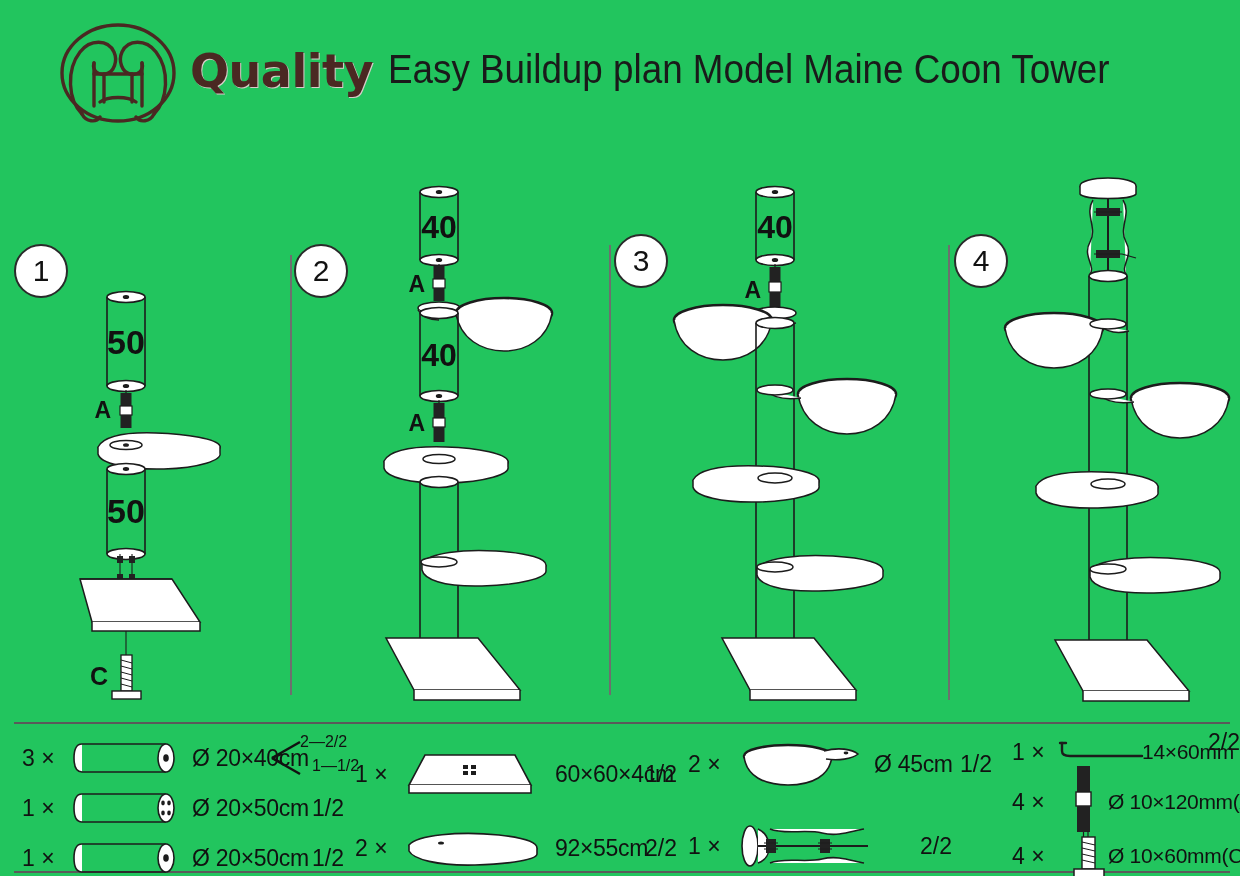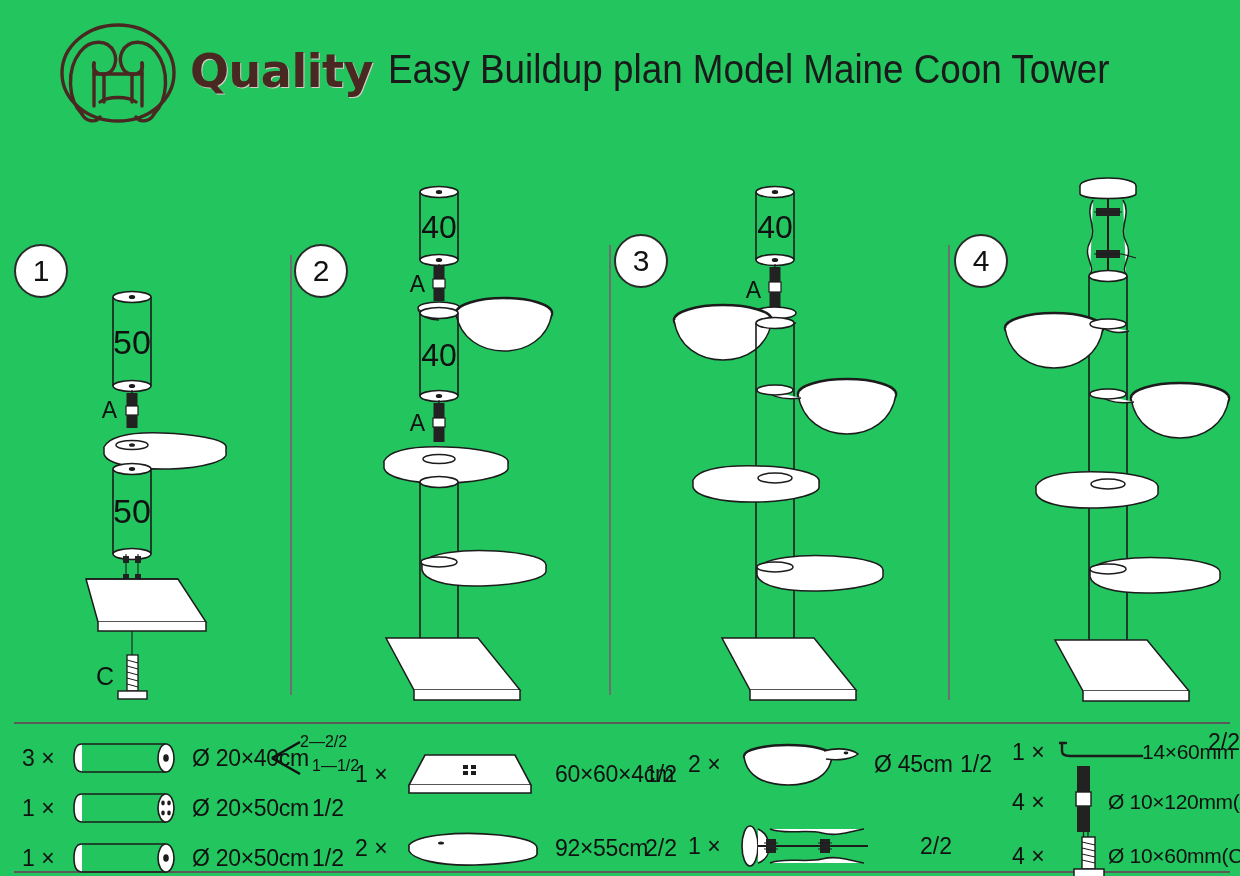--- a/index.html
+++ b/index.html
@@ -71,20 +71,21 @@
     align-items: center;
     justify-content: center;
     font-size: 30px;
     color: #111;
     font-family: "Liberation Sans", sans-serif;
     background: #fff;
   }
   .step-art {
     position: absolute;
     top: 0;
+    font-weight: bold;
   }
 
   
   #parts-rule {
     position: absolute;
     left: 14px; top: 722px;
     width: 1216px; height: 2px;
     background: #5a5a5a;
   }
   #parts-bottom-rule {
@@ -184,21 +185,21 @@
   <div id="steps">
 
     <div class="step-divider" style="left:290px; top:105px; height:440px;"></div>
     <div class="step-divider" style="left:609px; top:95px; height:450px;"></div>
     <div class="step-divider" style="left:948px; top:95px; height:455px;"></div>
 
     <div class="step-badge" style="left:14px; top:94px;">
       <span>1</span>
     </div>
 
-    <div class="step-art" style="left:66px; top:0px;">
+    <div class="step-art" style="left:60px; top:0px;">
       <svg width="230" height="545" viewBox="0 0 230 545">
         <g fill="#ffffff" stroke="#1c1c1c" stroke-width="1.6">
 
           <path d="M47 147 L47 236"></path>
           <path d="M85 147 L85 236"></path>
           <ellipse cx="66" cy="147" rx="19" ry="5.5"></ellipse>
           <ellipse cx="66" cy="236" rx="19" ry="5.5"></ellipse>
           <ellipse cx="66" cy="147" rx="2.4" ry="1.2" fill="#1c1c1c"></ellipse>
           <ellipse cx="66" cy="236" rx="2.4" ry="1.2" fill="#1c1c1c"></ellipse>
         </g>

